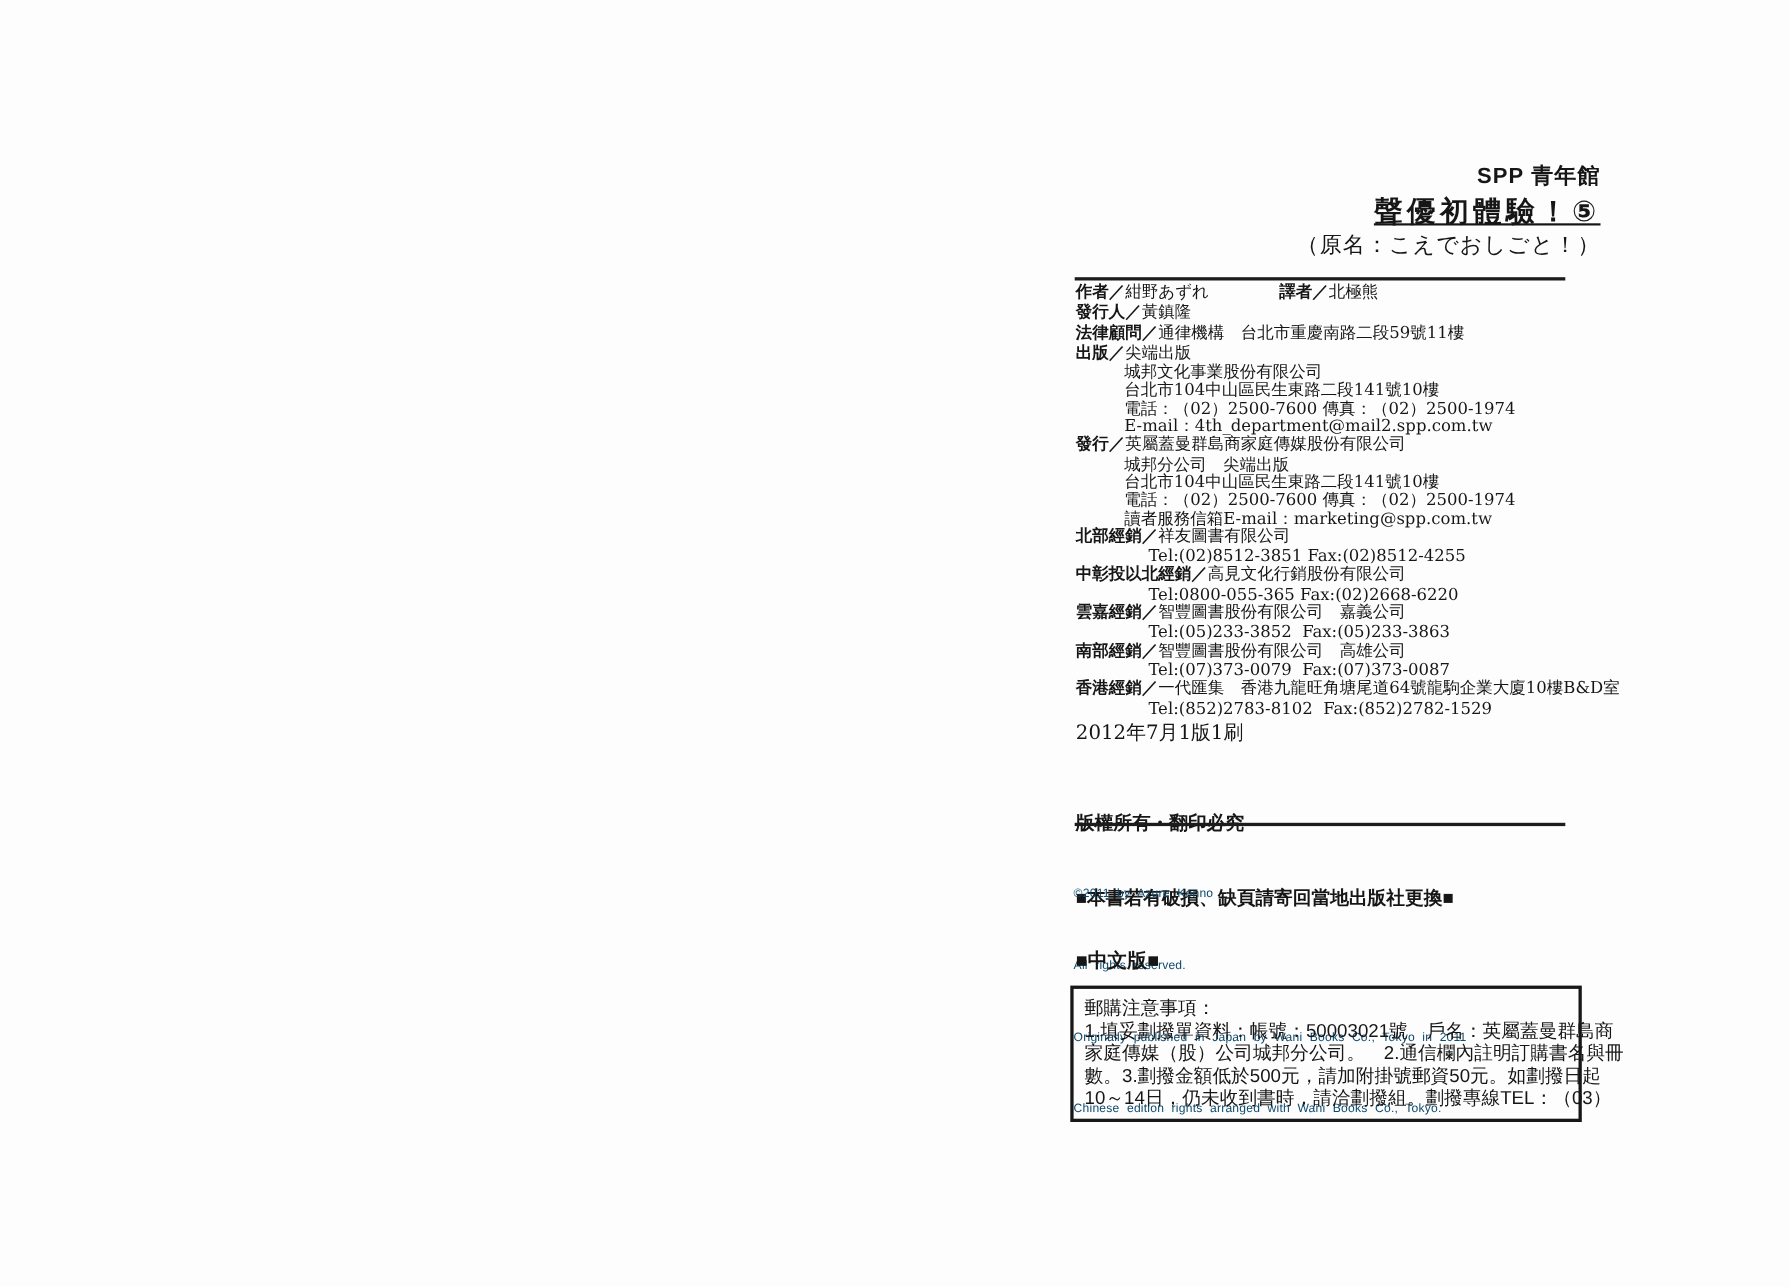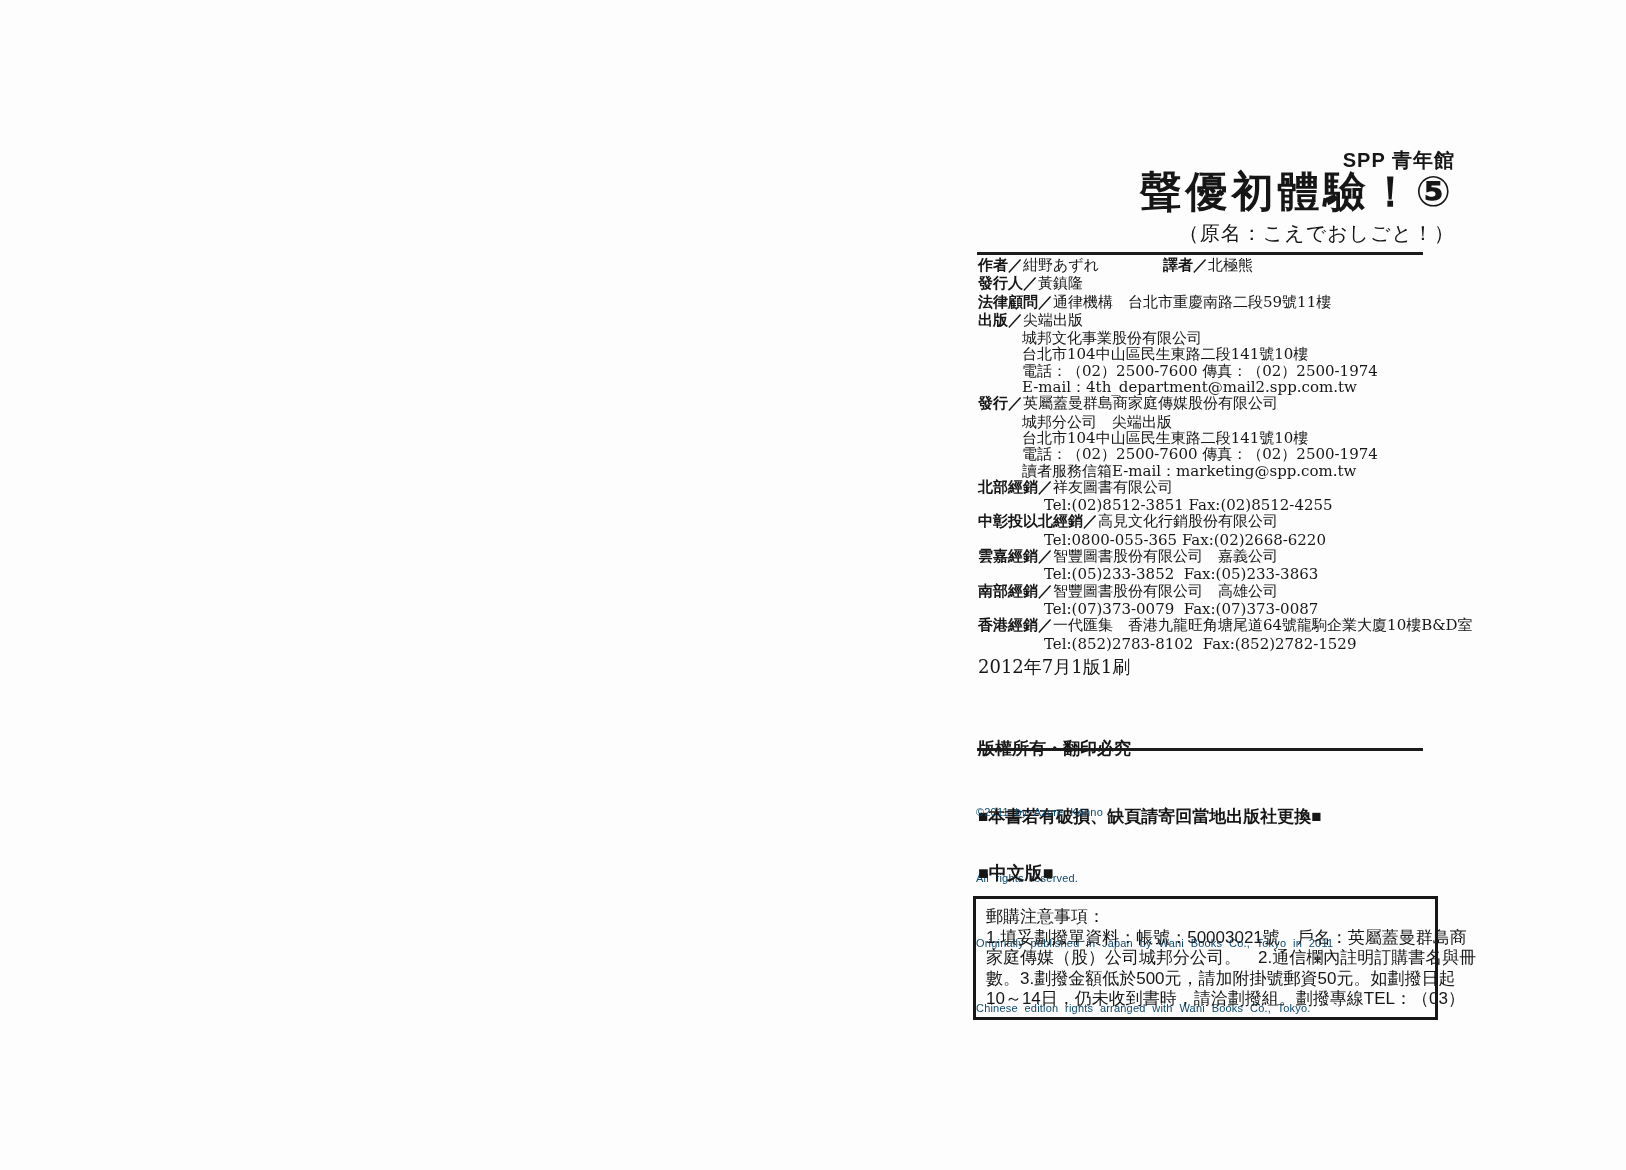--- a/index.html
+++ b/index.html
@@ -16,24 +16,24 @@
 
   
   .titleblock{left:1003px;top:149px;width:452px;text-align:right;}
   .imprint{
     font-family:"Liberation Sans","DejaVu Sans",sans-serif;
     font-weight:bold;font-size:20px;line-height:22px;letter-spacing:1px;
   }
   .booktitle{
     margin:3px 0 0 0;
     font-family:"Liberation Sans","DejaVu Sans",sans-serif;
-    font-weight:bold;font-size:42px;line-height:36px;letter-spacing:4px;
+    font-weight:bold;font-size:26px;line-height:36px;letter-spacing:4px;text-decoration:underline;
   }
   .orig{
-    margin-top:12px;
+    margin-top:2px;
     font-family:"Liberation Sans","DejaVu Sans",sans-serif;
     font-size:20px;line-height:23px;letter-spacing:1px;
   }
 
   
   .rule{background:#1c1c1c;height:3px;width:446px;left:977px;}
   .rule1{top:252px;}
   .rule2{top:748px;}
 
   

